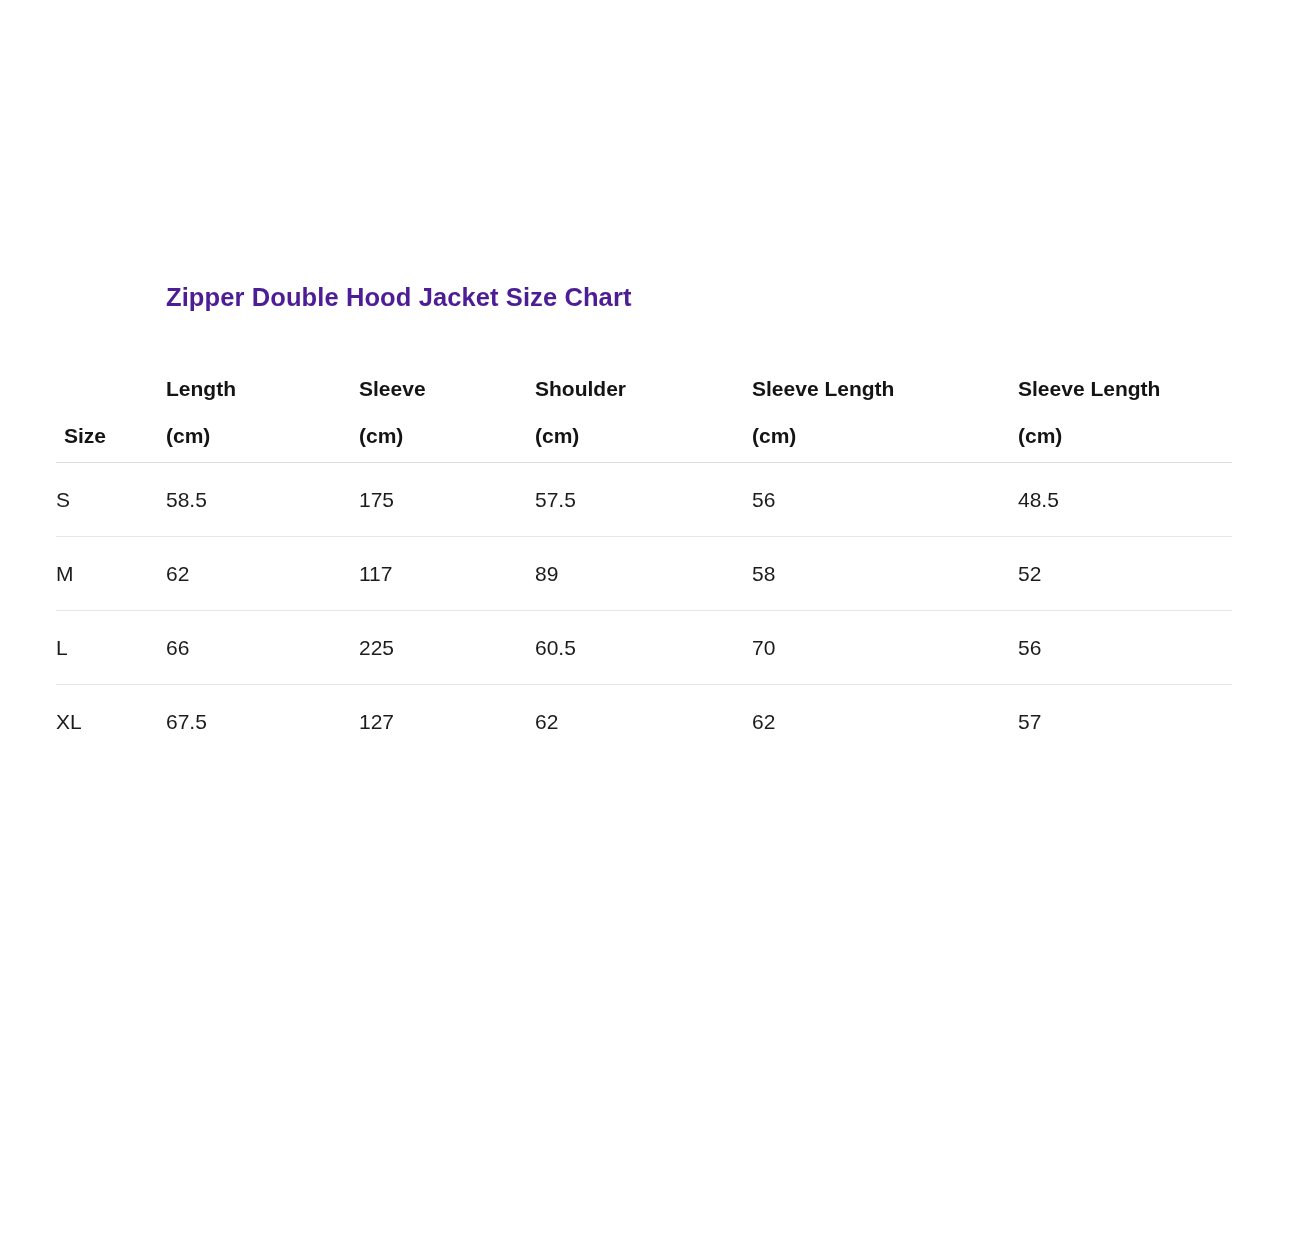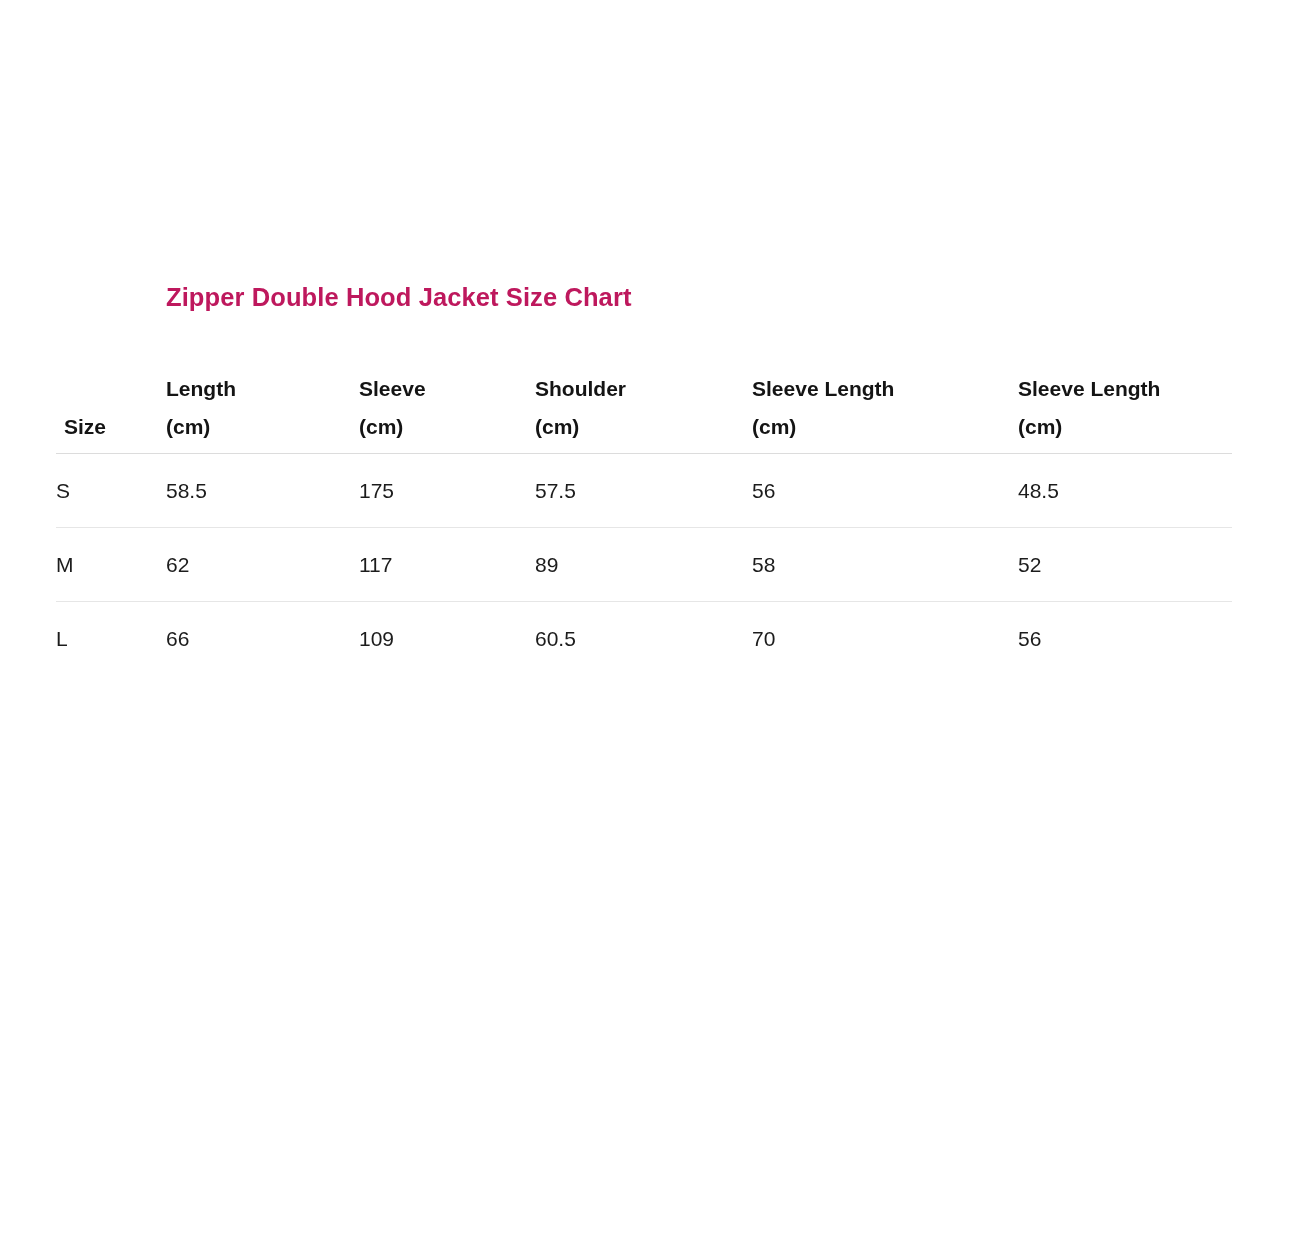--- a/index.html
+++ b/index.html
@@ -21,21 +21,21 @@
   }
   .chart-wrap {
     position: absolute;
     left: 56px;
     top: 283px;
     width: 1176px;
   }
   .chart-title {
     font-size: 25.5px;
     font-weight: bold;
-    color: #be185d;
+    color: #4c1d95;
     letter-spacing: 0.1px;
     margin: 0 0 66px 110px;
   }
   table.size-table {
     border-collapse: collapse;
     width: 1176px;
     table-layout: fixed;
   }
   table.size-table col.c0 { width: 110px; }
   table.size-table col.c1 { width: 193px; }
@@ -49,21 +49,21 @@
     font-size: 21px;
     font-weight: bold;
     color: #141414;
     vertical-align: bottom;
     padding: 0 0 16px 0;
     border-bottom: 1px solid #dcdcdc;
   }
   thead th .hdr-line1 {
     display: block;
     line-height: 1.0;
-    margin-bottom: 17px;
+    margin-bottom: 26px;
   }
   thead th .hdr-line2 {
     display: block;
     line-height: 1.0;
   }
   thead th.size-col {
     vertical-align: bottom;
   }
   thead th.size-col .hdr-line2 {
     display: block;
@@ -138,22 +138,30 @@
           <td>M</td>
           <td>62</td>
           <td>117</td>
           <td>89</td>
           <td>58</td>
           <td>52</td>
         </tr>
         <tr>
           <td>L</td>
           <td>66</td>
-          <td>109</td>
+          <td>225</td>
           <td>60.5</td>
           <td>70</td>
           <td>56</td>
+        </tr>
+        <tr>
+          <td>XL</td>
+          <td>67.5</td>
+          <td>127</td>
+          <td>62</td>
+          <td>62</td>
+          <td>57</td>
         </tr>
       </tbody>
     </table>
 
   </div>
 </div>
 
 </body></html>

